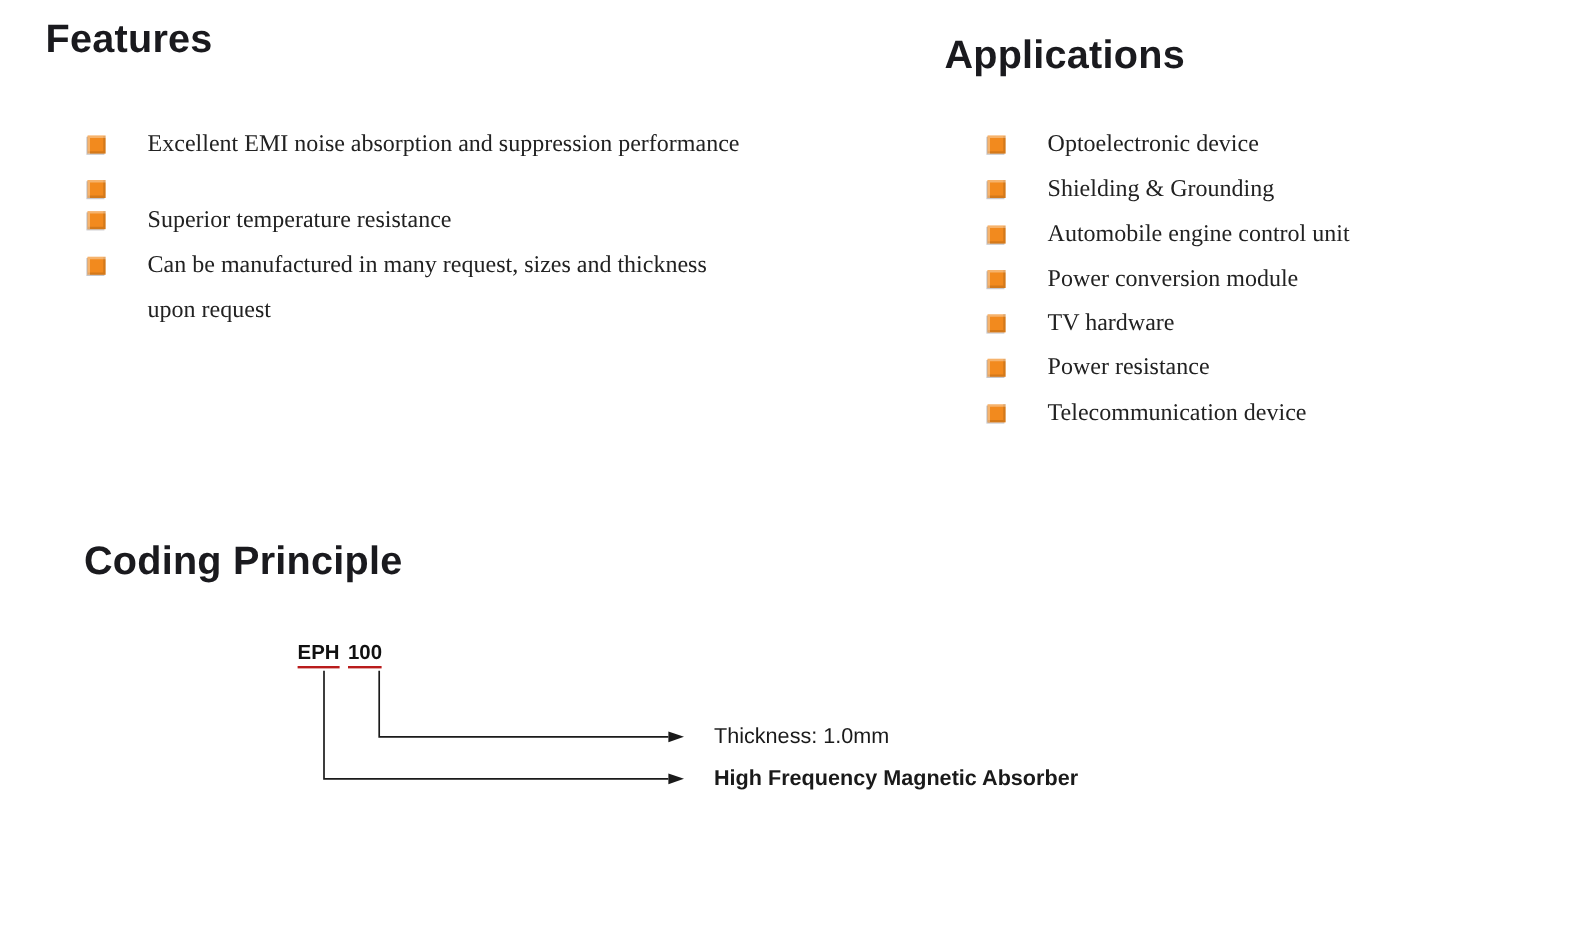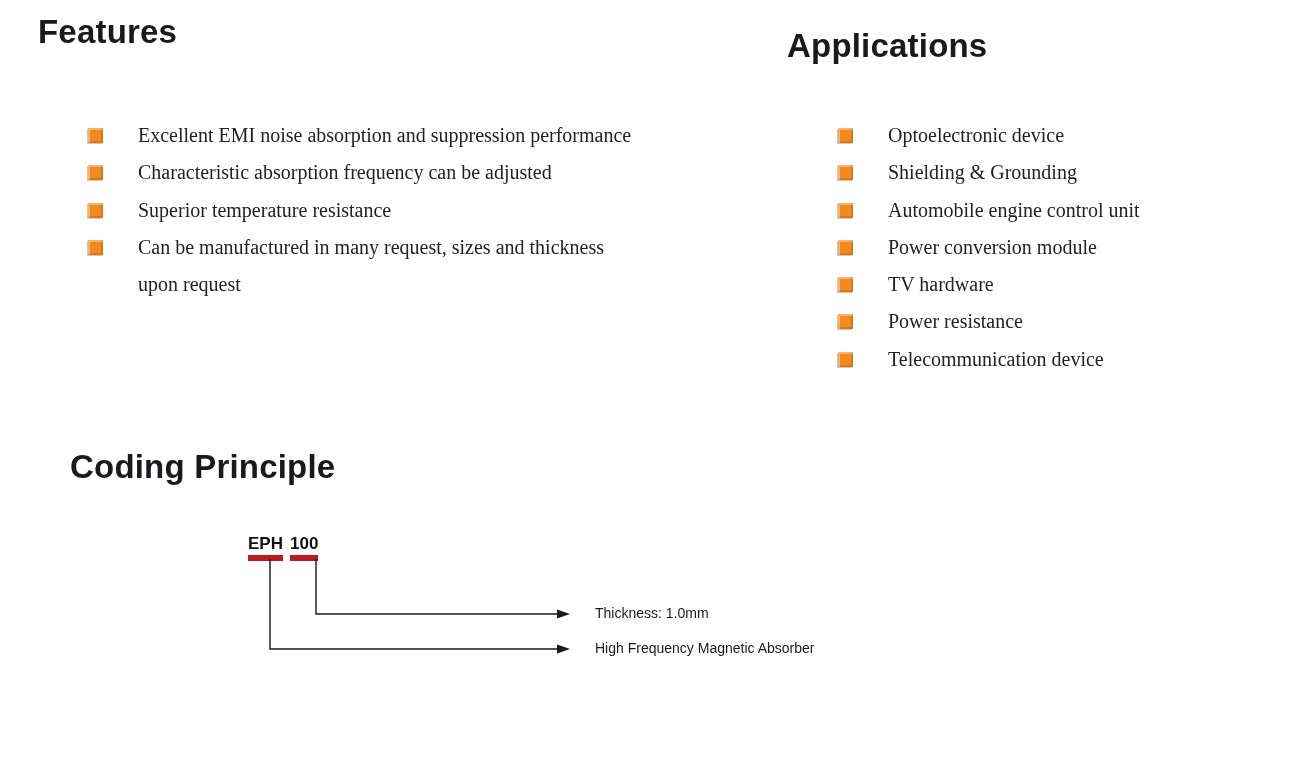--- a/index.html
+++ b/index.html
@@ -24,21 +24,21 @@
     line-height: 1.1;
     letter-spacing: 0.2px;
     color: var(--heading, #1a1a1e);
   }
   #features-title     { left: 38px;  top: 14px; }
   #applications-title { left: 787px; top: 28px; }
   #coding-title       { left: 36px;  top: 449px; margin-left: 34px; }
 
   ul.bullet-list {
     position: absolute;
-    margin: 16px;
+    margin: 1px;
     padding: 0;
     list-style: none;
   }
   #features-list     { left: 72px;  top: 101px; }
   #applications-list { left: 822px; top: 101px; }
 
   li.bullet-item {
     display: flex;
     align-items: flex-start;
     margin: 0;
@@ -70,57 +70,56 @@
     left: 248px;
     top: 534px;
     display: flex;
     column-gap: 7px;
     font-family: "Liberation Sans", sans-serif;
     font-weight: bold;
     font-size: 17px;
     color: #111111;
   }
   .part-code .code-part {
-    border-bottom: 6px solid #b91c1c;
+    border-bottom: 2px solid #b91c1c;
     padding-bottom: 1px;
   }
 
   svg.connector-lines {
     position: absolute;
     left: 260px;
     top: 559px;
     overflow: visible;
   }
   .callout-label {
     position: absolute;
     left: 595px;
     font-family: "Liberation Sans", sans-serif;
-    font-size: 14px;
+    font-size: 18px;
     line-height: 17px;
     color: #1a1a1a;
     white-space: nowrap;
   }
   #callout-thickness { top: 605px; }
-  #callout-absorber  { top: 640px; }
+  #callout-absorber  { top: 640px; font-weight: bold; }
 </style>
 </head>
 <body>
 
 <div class="page">
 
   <h1 class="section-title" id="features-title">Features</h1>
 
   <ul class="bullet-list" id="features-list">
     <li class="bullet-item">
       <span class="bullet"></span>
       <span class="item-text">Excellent EMI noise absorption and suppression performance</span>
     </li>
     <li class="bullet-item">
       <span class="bullet"></span>
-      <span class="item-text">Characteristic absorption frequency can be adjusted</span>
     </li>
     <li class="bullet-item">
       <span class="bullet"></span>
       <span class="item-text">Superior temperature resistance</span>
     </li>
     <li class="bullet-item">
       <span class="bullet"></span>
       <span class="item-text">Can be manufactured in many request, sizes and thickness
 upon request</span>
     </li>

